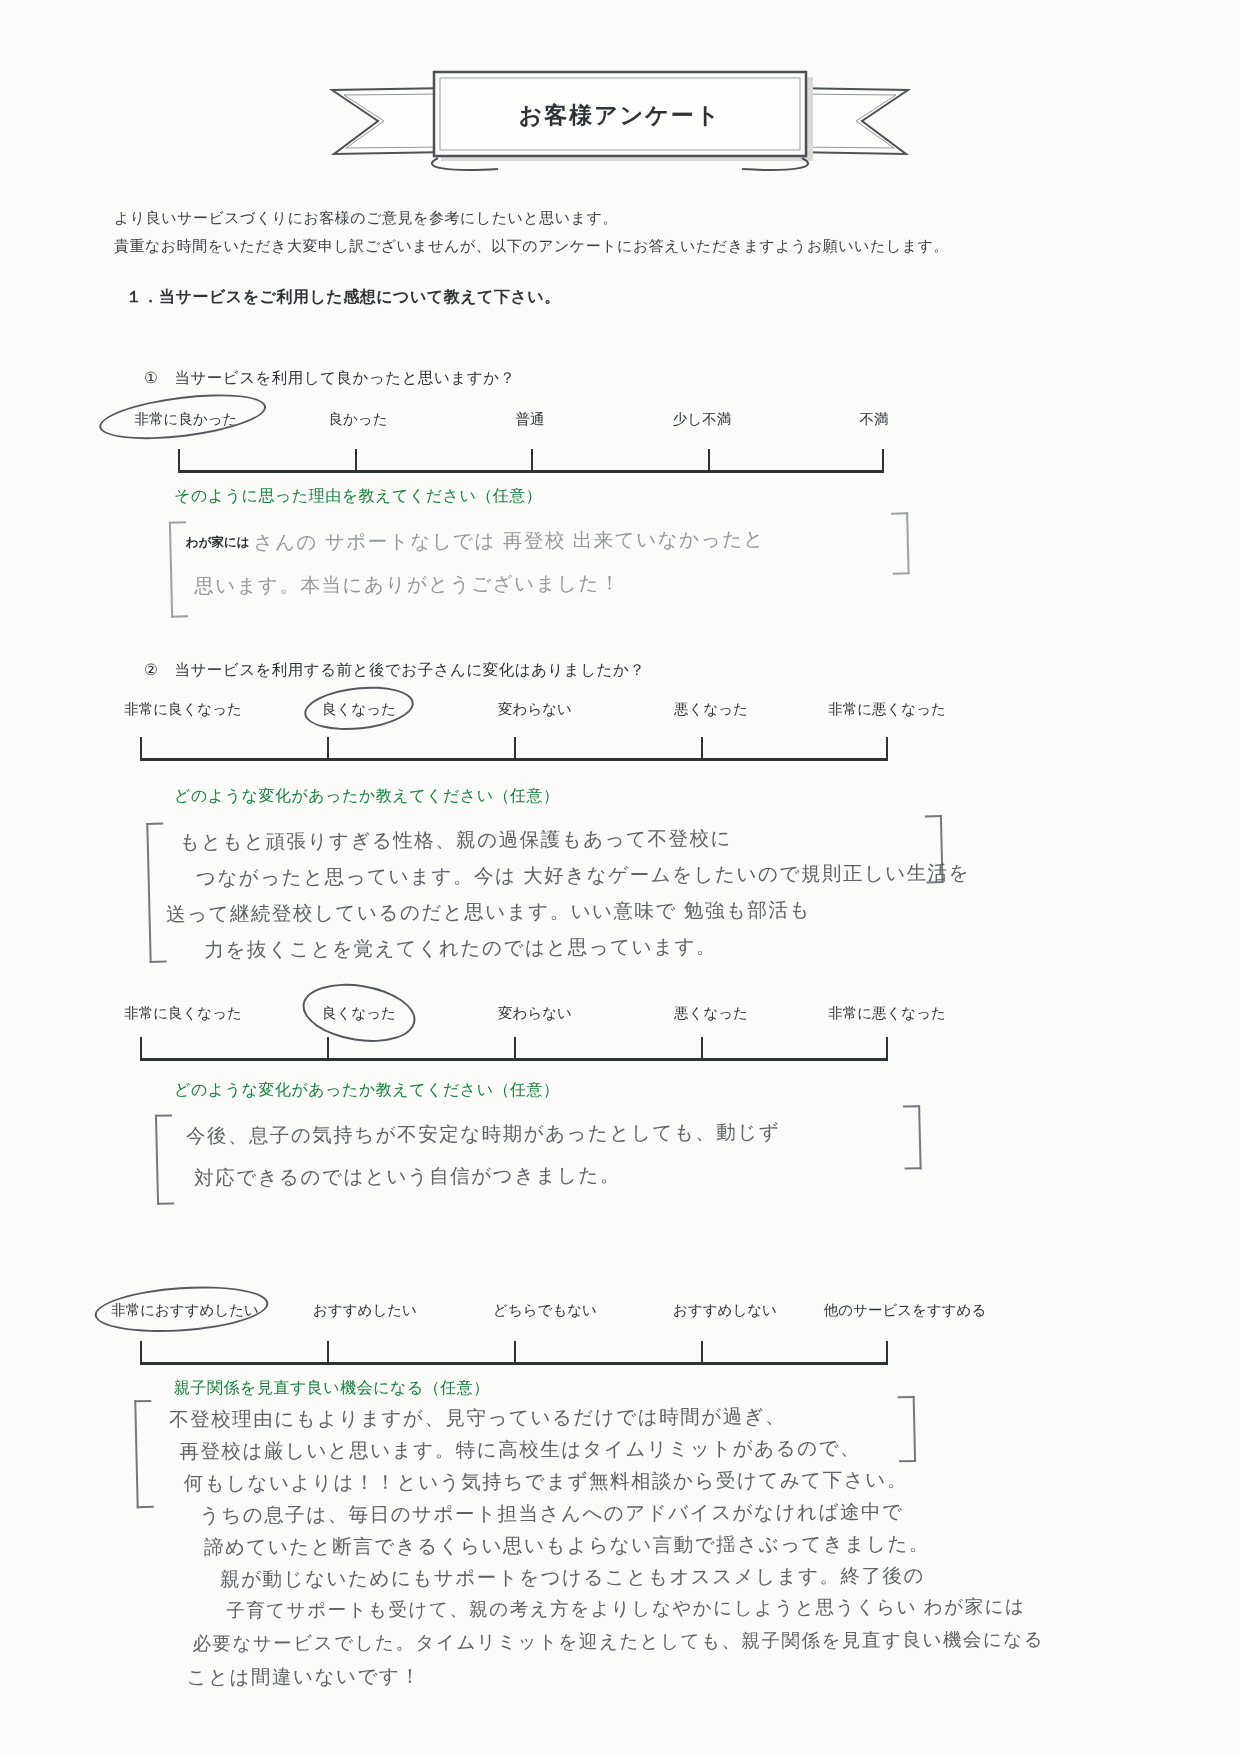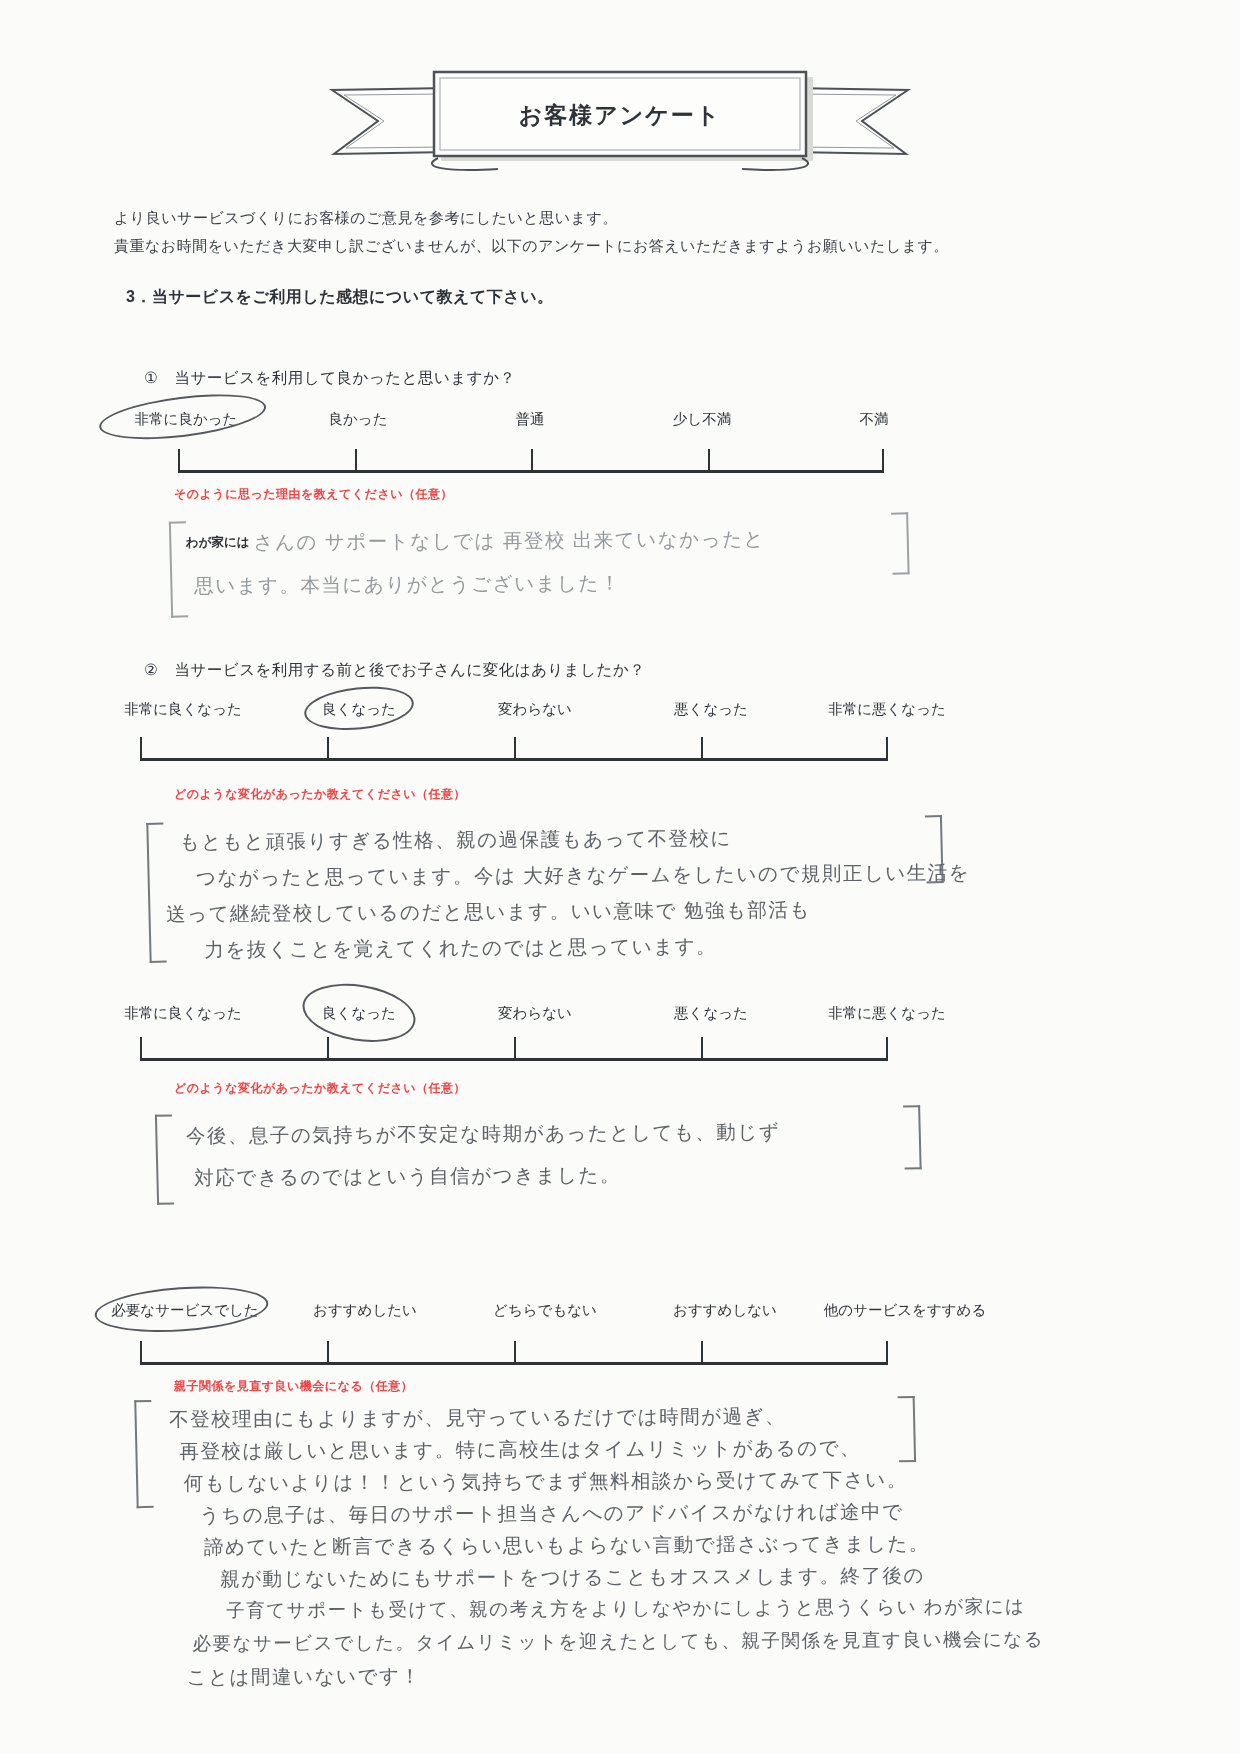--- a/index.html
+++ b/index.html
@@ -6,21 +6,21 @@
   .page{position:relative;width:1240px;height:1754px;margin:0 auto;background:#fbfbfa;
         font-family:"Liberation Sans",sans-serif;color:#33383d;overflow:hidden;}
   .abs{position:absolute;}
   
   .banner{position:absolute;top:62px;left:50%;transform:translateX(-50%);}
   
   .intro{font-size:15px;color:#3b4046;letter-spacing:.5px;white-space:nowrap;margin-top:25px;}
   .heading{font-size:16px;font-weight:bold;color:#2e3338;letter-spacing:.5px;white-space:nowrap;}
   .q-text{font-size:15.5px;color:#2f343a;letter-spacing:.5px;white-space:nowrap;}
   .q-num{display:inline-block;margin-right:16px;}
-  .prompt{font-size:12px;color:#ef4444;letter-spacing:.5px;white-space:nowrap;font-weight:bold;}
+  .prompt{font-size:16px;color:#15803d;letter-spacing:.5px;white-space:nowrap;}
   
   .opts{position:absolute;display:flex;justify-content:flex-end;}
   .opt{flex:1;text-align:center;position:relative;font-size:14.5px;color:#2f343a;white-space:nowrap;}
   .circle{position:absolute;left:50%;top:50%;border:2px solid #55595e;border-radius:50%;
           transform:translate(-50%,-54%) rotate(-6deg);pointer-events:none;}
   
   .scale{position:absolute;border-bottom:3px solid #2e3338;}
   .scale i{position:absolute;bottom:0;width:2px;height:21px;background:#2e3338;}
   .t0{left:0}.t1{left:25%}.t2{left:50%}.t3{left:75%}.t4{left:100%;margin-left:-2px}
   
@@ -49,21 +49,21 @@
       <path d="M482,96 c20,10 -12,14 -60,11" fill="none" stroke="#4d5257" stroke-width="2"></path>
       <rect x="114" y="10" width="372" height="84" fill="#fdfdfc" stroke="#4d5257" stroke-width="2.5"></rect>
       <rect x="120" y="16" width="360" height="72" fill="none" stroke="#9a9fa3" stroke-width="1"></rect>
       <text x="300" y="61" text-anchor="middle" font-size="23" font-weight="bold" letter-spacing="2" fill="#2e3338">お客様アンケート</text>
     </svg>
   </div>
 
   <div class="abs intro" style="top:184px;left:114px;">より良いサービスづくりにお客様のご意見を参考にしたいと思います。</div>
   <div class="abs intro" style="top:212px;left:114px;">貴重なお時間をいただき大変申し訳ございませんが、以下のアンケートにお答えいただきますようお願いいたします。</div>
 
-  <div class="abs heading" style="top:287px;left:126px;">3．当サービスをご利用した感想について教えて下さい。</div>
+  <div class="abs heading" style="top:287px;left:126px;">１．当サービスをご利用した感想について教えて下さい。</div>
 
   <div class="abs q-text" style="top:368px;left:144px;">
     <span class="q-num">①</span><span>当サービスを利用して良かったと思いますか？</span>
   </div>
   <div class="opts" style="top:410px;left:100px;width:860px;">
     <div class="opt"><span>非常に良かった</span>
       <span class="circle" style="width:164px;height:36px;transform:translate(-52%,-58%) rotate(-7deg);"></span></div>
     <div class="opt"><span>良かった</span></div>
     <div class="opt"><span>普通</span></div>
     <div class="opt"><span>少し不満</span></div>
@@ -131,21 +131,21 @@
   </div>
   <div class="abs prompt" style="top:1080px;left:174px;">どのような変化があったか教えてください（任意）</div>
   <div class="answer" style="top:1108px;left:156px;width:765px;height:98px;">
     <span class="brk brk-l" style="left:0;top:4px;height:86px;"></span>
     <span class="brk brk-r" style="right:0;top:0;height:60px;"></span>
     <div class="hand" style="top:12px;left:30px;">今後、息子の気持ちが不安定な時期があったとしても、動じず</div>
     <div class="hand" style="top:54px;left:38px;">対応できるのではという自信がつきました。</div>
   </div>
 
   <div class="opts" style="top:1301px;left:95px;width:900px;">
-    <div class="opt"><span>必要なサービスでした</span>
+    <div class="opt"><span>非常におすすめしたい</span>
       <span class="circle" style="width:170px;height:40px;transform:translate(-52%,-54%) rotate(-4deg);"></span></div>
     <div class="opt"><span>おすすめしたい</span></div>
     <div class="opt"><span>どちらでもない</span></div>
     <div class="opt"><span>おすすめしない</span></div>
     <div class="opt"><span>他のサービスをすすめる</span></div>
   </div>
   <div class="scale" style="top:1339px;left:140px;width:748px;height:23px;">
     <i class="t0"></i>
       <i class="t1"></i>
       <i class="t2"></i>

